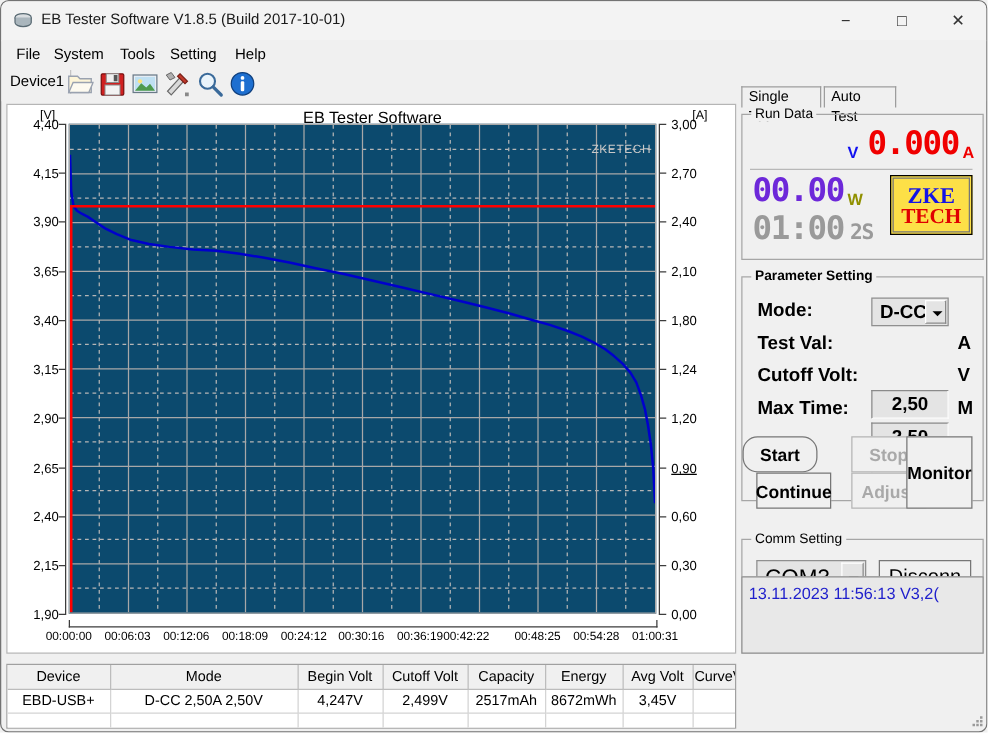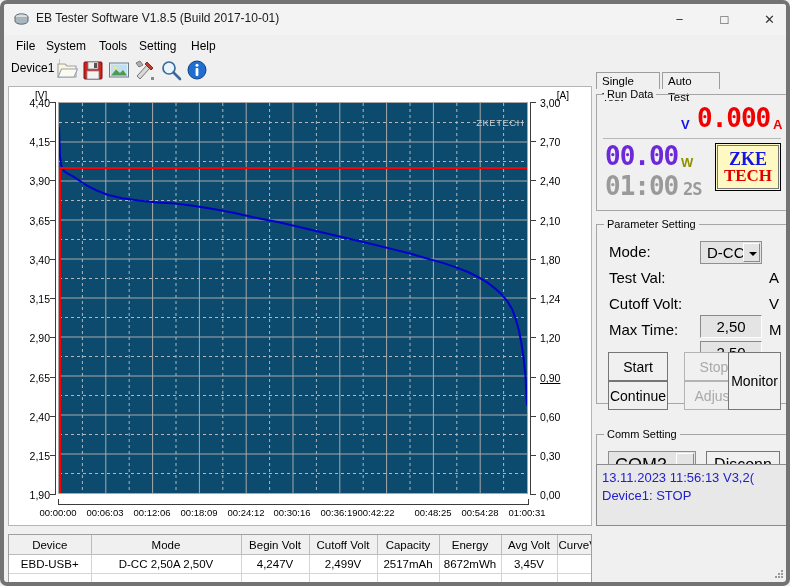--- a/index.html
+++ b/index.html
@@ -7,21 +7,21 @@
   body{
     width:790px;height:586px;overflow:hidden;
     background:#f0f0f0;
     font-family:"Liberation Sans", sans-serif;
     font-size:12px;color:#000;
     -webkit-font-smoothing:none;
   }
   .app{
     position:relative;width:790px;height:586px;
     background:#f0f0f0;box-sizing:border-box;
-    border:4px solid #737373;border-radius:7px;
+    border:1px solid #737373;border-radius:7px;
     overflow:hidden;
   }
 
   
   .titlebar{
     position:absolute;left:0;top:0;width:788px;height:31px;
     background:#f3f3f3;
     border-bottom:1px solid #e2e2e2;
   }
   .tb-icon{
@@ -141,21 +141,21 @@
   .rd-vu{position:absolute;left:84px;top:22px;font-size:13px;color:#1010f0;font-weight:bold;}
   .rd-a{position:absolute;left:100px;top:8px;font-size:26px;color:#f00000;}
   .rd-au{position:absolute;left:176px;top:22px;font-size:13px;color:#f00000;font-weight:bold;}
   .rd-sep{position:absolute;left:6px;top:43px;width:178px;height:1px;background:#b8b8b8;}
   .rd-w{position:absolute;left:8px;top:46px;font-size:26px;color:#6d28d9;}
   .rd-wu{position:absolute;left:84px;top:60px;font-size:13px;color:#909000;font-weight:bold;}
   .rd-t{position:absolute;left:8px;top:76px;font-size:26px;color:#9a9a9a;}
   .rd-tu{position:absolute;left:86px;top:84px;font-size:17px;color:#9a9a9a;font-weight:bold;}
   .logo{
     position:absolute;right:8px;top:48px;width:66px;height:48px;
-    background:#fef9c3;border:1px solid #000;box-sizing:border-box;
+    background:#fde047;border:1px solid #000;box-sizing:border-box;
     padding:1px;
   }
   .logo-in{width:100%;height:100%;border:1px solid #777;box-sizing:border-box;
     display:flex;flex-direction:column;align-items:center;justify-content:center;}
   .logo-zke{font-family:"Liberation Serif", serif;font-weight:bold;font-size:18px;
     color:#1414e6;line-height:17px;letter-spacing:0px;}
   .logo-tech{font-family:"Liberation Serif", serif;font-weight:bold;font-size:17px;
     color:#e00000;line-height:16px;letter-spacing:0px;}
 
   
@@ -296,20 +296,21 @@
         <circle cx="11" cy="11" r="9" fill="#1e6fd0" stroke="#10407e"></circle>
         <circle cx="11" cy="6.3" r="1.5" fill="#fff"></circle>
         <rect x="9.6" y="9" width="2.8" height="8" rx="1" fill="#fff"></rect>
       </svg>
     </span>
   </div>
 
   <div class="chart-panel">
     <span class="unit-v">[V]</span>
     <span class="unit-a">[A]</span>
+    <span class="chart-title">EB Tester Software</span>
 
     <div class="axis-l">
       <div class="axis-line" style="left:46px;top:15px;width:1px;height:393px;"></div>
       <span class="ytick" style="right:8px;top:10px;">4,40</span>
       <span class="ytick" style="right:8px;top:49px;">4,15</span>
       <span class="ytick" style="right:8px;top:88px;">3,90</span>
       <span class="ytick" style="right:8px;top:128px;">3,65</span>
       <span class="ytick" style="right:8px;top:167px;">3,40</span>
       <span class="ytick" style="right:8px;top:206px;">3,15</span>
       <span class="ytick" style="right:8px;top:245px;">2,90</span>
@@ -509,60 +510,59 @@
       <span class="seg rd-tu">2S</span>
 
       <div class="logo">
         <div class="logo-in">
           <span class="logo-zke">ZKE</span>
           <span class="logo-tech">TECH</span>
         </div>
       </div>
     </div>
 
-    <div class="group" style="left:0;top:152px;width:194px;height:180px;">
+    <div class="group" style="left:0;top:152px;width:194px;height:180px;font-weight:bold;">
       <span class="group-label">Parameter Setting</span>
 
       <span class="p-label" style="left:12px;top:18px;">Mode:</span>
       <div class="combo" style="left:103px;top:16px;width:62px;">
         <span class="ctext">D-CC</span>
         <span class="carrow"></span>
       </div>
 
       <span class="p-label" style="left:12px;top:44px;">Test Val:</span>
       <div class="p-field inset" style="left:103px;top:42px;width:62px;">2,50</div>
       <span class="p-unit" style="left:172px;top:44px;">A</span>
 
       <span class="p-label" style="left:12px;top:70px;">Cutoff Volt:</span>
       <div class="p-field inset" style="left:103px;top:68px;width:62px;">2,50</div>
       <span class="p-unit" style="left:172px;top:70px;">V</span>
 
       <span class="p-label" style="left:12px;top:96px;">Max Time:</span>
       <div class="p-field inset" style="left:103px;top:94px;width:62px;">0</div>
       <span class="p-unit" style="left:172px;top:96px;">M</span>
 
-      <div class="btn" style="left:11px;top:127px;width:60px;height:29px;">Start</div>
+      <div class="btn" style="left:0;top:127px;width:60px;height:29px;border-radius:12px;">Start</div>
       <div class="btn disabled" style="left:71px;top:127px;width:60px;height:29px;">Stop</div>
       <div class="btn" style="left:11px;top:156px;width:60px;height:29px;">Continue</div>
       <div class="btn disabled" style="left:71px;top:156px;width:60px;height:29px;">Adjust</div>
       <div class="btn" style="left:131px;top:127px;width:53px;height:58px;">Monitor</div>
     </div>
 
     <div class="group" style="left:0;top:362px;width:194px;height:56px;">
       <span class="group-label">Comm Setting</span>
       <div class="bigcombo" style="left:11px;top:16px;width:88px;">
         <span class="ctext">COM3</span>
         <span class="carrow"></span>
       </div>
       <div class="btn" style="left:109px;top:16px;width:74px;height:28px;font-size:16px;">Disconn</div>
     </div>
 
     <div class="status">
       <div class="status-line">13.11.2023 11:56:13  V3,2(</div>
-      <div class="status-line">Device1: STOP</div>
     </div>
   </div>
 
   <span class="resize">
     <svg width="12" height="12" viewBox="0 0 12 12">
       <g fill="#9a9a9a">
         <rect x="9" y="2" width="2" height="2"></rect>
           <rect x="6" y="5" width="2" height="2"></rect>
         <rect x="9" y="5" width="2" height="2"></rect>
           <rect x="3" y="8" width="2" height="2"></rect>

